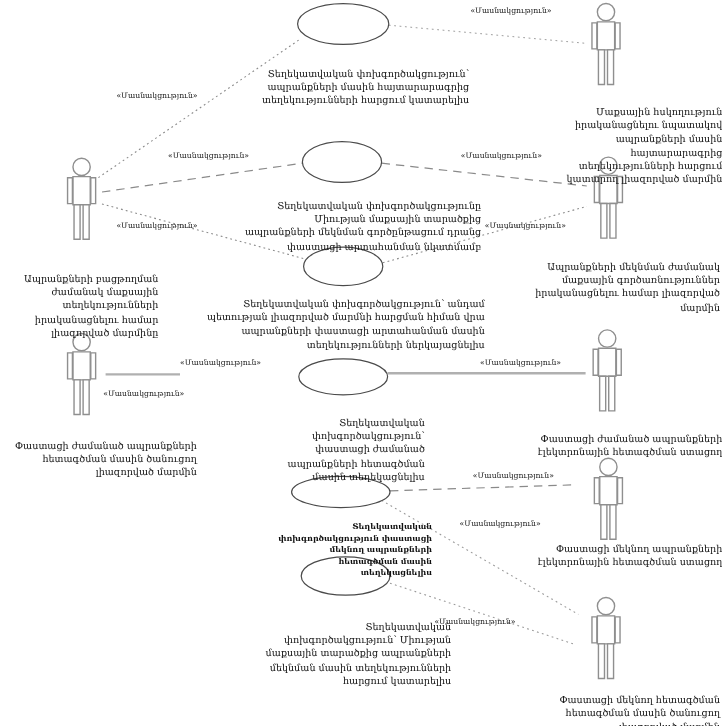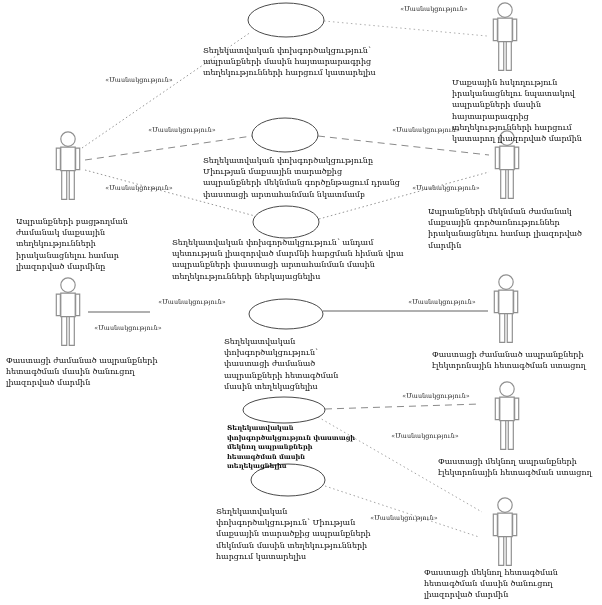--- a/index.html
+++ b/index.html
@@ -1,20 +1,20 @@
 <!DOCTYPE html>
 <html><head>
 <meta charset="utf-8">
 <style>
   html,body{margin:0;padding:0;background:#fff;}
   .canvas{position:relative;width:602px;height:605px;background:#fff;overflow:hidden;
           font-family:"DejaVu Serif","DejaVu Sans",serif;color:#111;}
   .layer{position:absolute;left:0;top:0;}
-  .lbl{position:absolute;text-align:left;font-size:8px;line-height:1.4;color:#101010;}
-  .st{position:absolute;text-align:center;font-size:6.4px;line-height:1.2;width:84px;color:#1a1a1a;}
+  .lbl{position:absolute;text-align:right;font-size:8px;line-height:1.4;color:#101010;margin-top:11px;}
+  .st{position:absolute;font-size:6.4px;line-height:1.2;width:84px;color:#1a1a1a;}
   .uc-small{font-size:6.6px;line-height:1.45;font-weight:bold;}
 </style>
 </head>
 <body>
 
 <div class="canvas">
 
   <svg class="layer" width="602" height="605" viewBox="0 0 602 605">
     <defs>
       <g id="actor-figure" fill="#ffffff" stroke="#8f8f8f" stroke-width="1.3">
@@ -66,21 +66,21 @@
   <div class="lbl" style="left:172px;top:237px;width:232px">Տեղեկատվական փոխգործակցություն՝ անդամ պետության լիազորված մարմնի հարցման հիման վրա ապրանքների փաստացի արտահանման մասին տեղեկությունների ներկայացնելիս</div>
   <div class="lbl" style="left:224px;top:336px;width:130px">Տեղեկատվական փոխգործակցություն՝ փաստացի ժամանած ապրանքների հետագծման մասին տեղեկացնելիս</div>
   <div class="lbl uc-small" style="left:227px;top:424px;width:133px">Տեղեկատվական փոխգործակցություն փաստացի մեկնող ապրանքների հետագծման մասին տեղեկացնելիս</div>
   <div class="lbl" style="left:216px;top:506px;width:160px">Տեղեկատվական փոխգործակցություն՝ Միության մաքսային տարածքից ապրանքների մեկնման մասին տեղեկությունների հարցում կատարելիս</div>
 
   <div class="lbl" style="left:452px;top:77px;width:150px">Մաքսային հսկողություն իրականացնելու նպատակով ապրանքների մասին հայտարարագրից տեղեկությունների հարցում կատարող լիազորված մարմին</div>
   <div class="lbl" style="left:16px;top:216px;width:116px">Ապրանքների բացթողման ժամանակ մաքսային տեղեկությունների իրականացնելու համար լիազորված մարմինը</div>
   <div class="lbl" style="left:428px;top:206px;width:172px">Ապրանքների մեկնման ժամանակ մաքսային գործառնություններ իրականացնելու համար լիազորված մարմին</div>
   <div class="lbl" style="left:432px;top:349px;width:170px">Փաստացի ժամանած ապրանքների էլեկտրոնային հետագծման ստացող</div>
   <div class="lbl" style="left:6px;top:355px;width:158px">Փաստացի ժամանած ապրանքների հետագծման մասին ծանուցող լիազորված մարմին</div>
-  <div class="lbl" style="left:438px;top:456px;width:164px">Փաստացի մեկնող ապրանքների էլեկտրոնային հետագծման ստացող</div>
+  <div class="lbl" style="left:438px;top:441px;width:164px">Փաստացի մեկնող ապրանքների էլեկտրոնային հետագծման ստացող</div>
   <div class="lbl" style="left:424px;top:567px;width:176px">Փաստացի մեկնող հետագծման հետագծման մասին ծանուցող լիազորված մարմին</div>
 
   <div class="st" style="left:97px;top:77px">«Մասնակցություն»</div>
   <div class="st" style="left:392px;top:6px">«Մասնակցություն»</div>
   <div class="st" style="left:140px;top:127px">«Մասնակցություն»</div>
   <div class="st" style="left:384px;top:127px">«Մասնակցություն»</div>
   <div class="st" style="left:97px;top:185px">«Մասնակցություն»</div>
   <div class="st" style="left:404px;top:185px">«Մասնակցություն»</div>
   <div class="st" style="left:150px;top:299px">«Մասնակցություն»</div>
   <div class="st" style="left:86px;top:325px">«Մասնակցություն»</div>

